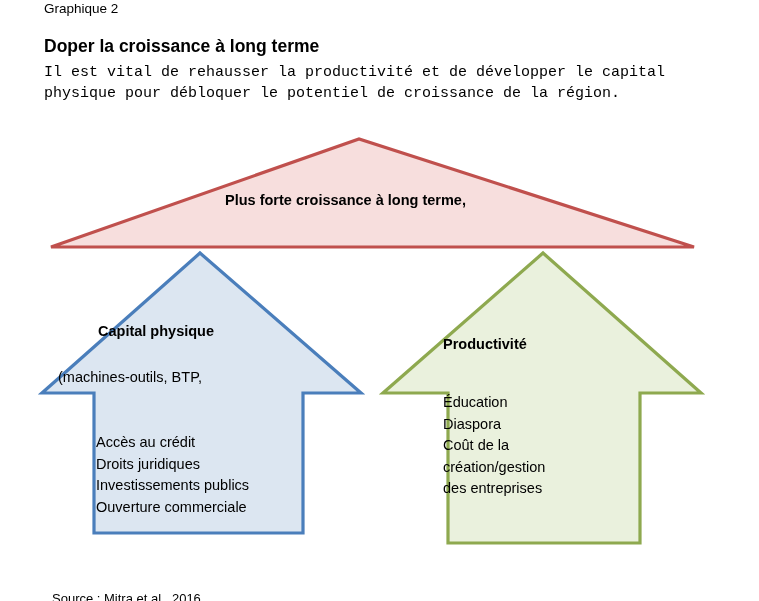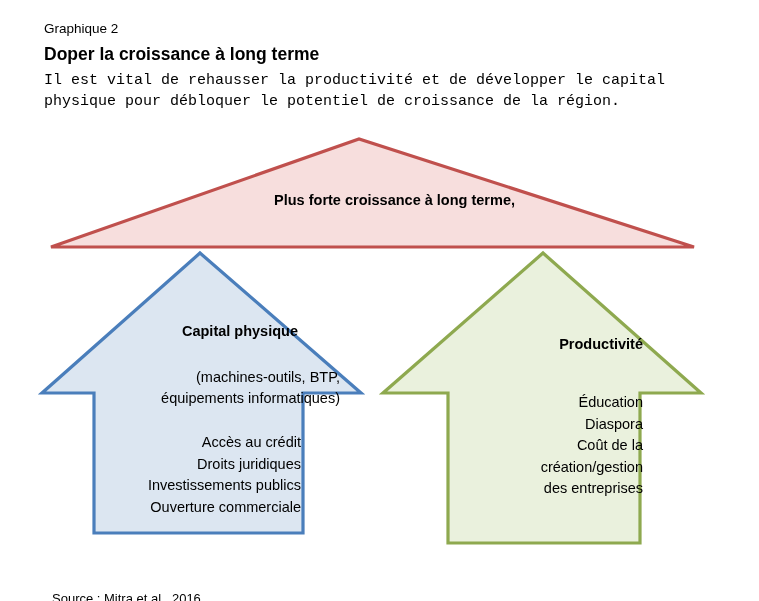--- a/index.html
+++ b/index.html
@@ -18,35 +18,35 @@
   .page {
     position: relative;
     width: 759px;
     height: 601px;
   }
 
   
   .header {
     position: absolute;
     left: 44px;
-    top: 20px;
+    top: 0;
     width: 690px;
   }
   .fig-label {
     font-size: 13.5px;
     line-height: 17px;
     font-weight: 400;
     letter-spacing: 0px;
     color: #000;
   }
   .fig-title {
     font-size: 17.5px;
     line-height: 24px;
     font-weight: bold;
-    margin-top: 5px;
+    margin-top: 17px;
     color: #000;
   }
   .fig-subtitle {
     font-size: 15px;
     line-height: 21px;
     font-weight: 400;
     margin-top: 4px;
     color: #000;
     width: 672px;
     font-family: Liberation Mono, monospace;
@@ -57,21 +57,21 @@
     position: absolute;
     left: 0;
     top: 0;
     width: 759px;
     height: 601px;
   }
 
   
   .shape-text {
     position: absolute;
-    text-align: right;
+    text-align: left;
     color: #000;
   }
   .roof-text {
     left: 225px;
     top: 190px;
     width: 290px;
     font-size: 14.5px;
     line-height: 20px;
     font-weight: bold;
   }
@@ -152,21 +152,20 @@
     <polygon points="543,253 701,393 640,393 640,543 448,543 448,393 383,393" fill="#eaf1dd" stroke="#8ea94f" stroke-width="3.2" stroke-linejoin="miter"></polygon>
   </svg>
 
   <div class="shape-text roof-text">
     <div class="nowrap">Plus forte croissance à long terme,</div>
   </div>
 
   <div class="shape-text blue-title">Capital physique</div>
   <div class="shape-text blue-paren">
     <div class="nowrap">(machines-outils, BTP,</div>
-    <div class="nowrap">équipements informatiques)</div>
   </div>
   <div class="shape-text blue-list">
     <div class="nowrap">Accès au crédit</div>
     <div class="nowrap">Droits juridiques</div>
     <div class="nowrap">Investissements publics</div>
     <div class="nowrap">Ouverture commerciale</div>
   </div>
 
   <div class="shape-text green-title">Productivité</div>
   <div class="shape-text green-list">

